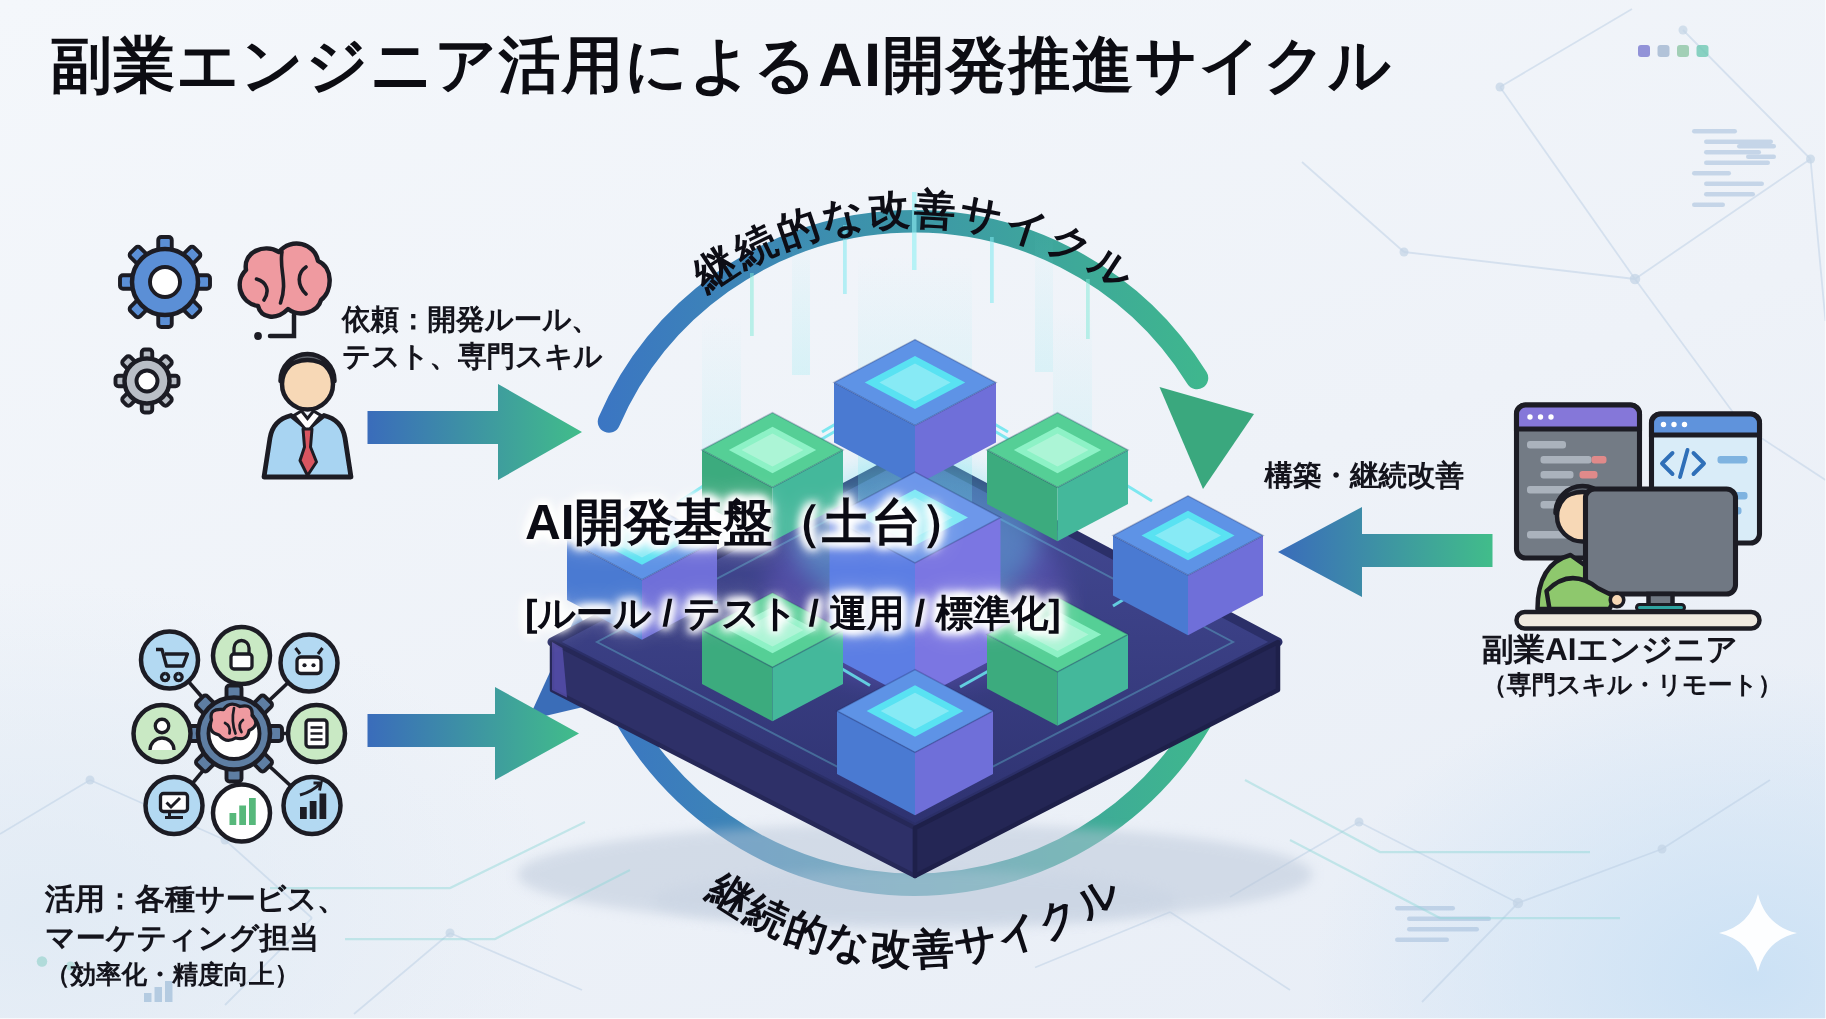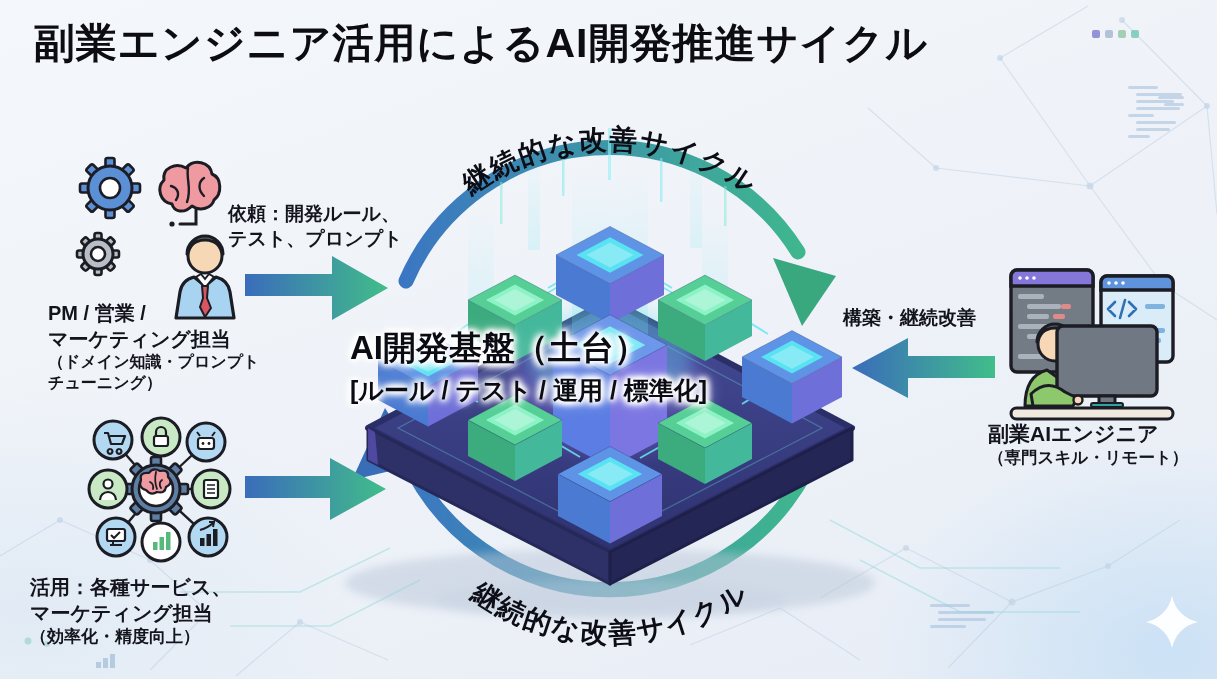--- a/index.html
+++ b/index.html
@@ -9,28 +9,28 @@
       radial-gradient(420px 300px at 96% 96%, rgba(200,224,245,.9), rgba(200,224,245,0) 70%),
       radial-gradient(500px 320px at 2% 90%, rgba(222,233,244,.8), rgba(222,233,244,0) 70%),
       linear-gradient(160deg,#f4f7fb 0%,#eef2f8 55%,#e7edf6 100%);}
   .abs{position:absolute;}
   .lbl{color:#14141c;font-weight:bold;text-align:left;line-height:1.3;}
   .lbl span{display:block;}
   #title{left:0;top:16px;width:962px;text-align:center;font-size:41px;font-weight:bold;color:#0c0c12;letter-spacing:1px;}
   #lblReq{left:228px;top:202px;width:225px;font-size:19px;}
   #lblPM{left:48px;top:300px;width:250px;font-size:20px;}
   #lblPM .sm{font-size:16px;}
-  #lblUse{left:30px;top:574px;width:280px;font-size:20px;}
+  #lblUse{left:30px;top:587px;width:280px;font-size:20px;}
   #lblUse .sm{font-size:17px;}
   #lblBuild{left:843px;top:306px;width:165px;font-size:19px;}
   #lblEng{left:988px;top:420px;width:205px;font-size:21px;}
   #lblEng .sm{font-size:16.5px;}
   #centerText{left:350px;top:326px;width:520px;text-align:left;z-index:6;}
   #centerText .t1{font-size:33px;font-weight:bold;color:#0b0b14;}
-  #centerText .t2{font-size:25px;font-weight:bold;color:#0b0b14;margin-top:3px;}
+  #centerText .t2{font-size:25px;font-weight:bold;color:#0b0b14;margin-top:21px;}
   .glow{text-shadow:0 0 4px #fff,0 0 9px #fff,0 0 16px #fff,2px 2px 6px #fff,-2px 2px 6px #fff,2px -2px 6px #fff,-2px -2px 6px #fff;}
   .arcText{font-size:27.5px;font-weight:bold;fill:#0d0d15;letter-spacing:2px;}
   svg{display:block;}
 </style>
 </head>
 <body>
 
 <div id="page">
 
   <svg class="abs" style="left:0;top:0;z-index:0" width="1217" height="679" viewBox="0 0 1217 679">
@@ -413,29 +413,23 @@
         <circle cx="75" cy="134" r="4.5" fill="#f7d8b6" stroke="#1c1c24" stroke-width="2.4"></circle>
       </g>
       <rect x="8" y="142" width="162" height="11" rx="5.5" fill="#efe9df" stroke="#1c1c24" stroke-width="3"></rect>
     </svg>
   </div>
 
   <div id="title" class="abs" style="z-index:4">副業エンジニア活用によるAI開発推進サイクル</div>
 
   <div id="lblReq" class="abs lbl" style="z-index:4">
     <span>依頼：開発ルール、</span>
-    <span>テスト、プロンプト</span>
-  </div>
-
-  <div id="lblPM" class="abs lbl" style="z-index:4">
-    <span>PM / 営業 /</span>
-    <span>マーケティング担当</span>
-    <span class="sm">（ドメイン知識・プロンプト</span>
-    <span class="sm">チューニング）</span>
-  </div>
+    <span>テスト、専門スキル</span>
+  </div>
+
 
   <div id="lblUse" class="abs lbl" style="z-index:4">
     <span>活用：各種サービス、</span>
     <span>マーケティング担当</span>
     <span class="sm">（効率化・精度向上）</span>
   </div>
 
   <div id="lblBuild" class="abs lbl" style="z-index:4">構築・継続改善</div>
 
   <div id="lblEng" class="abs lbl" style="z-index:4">

